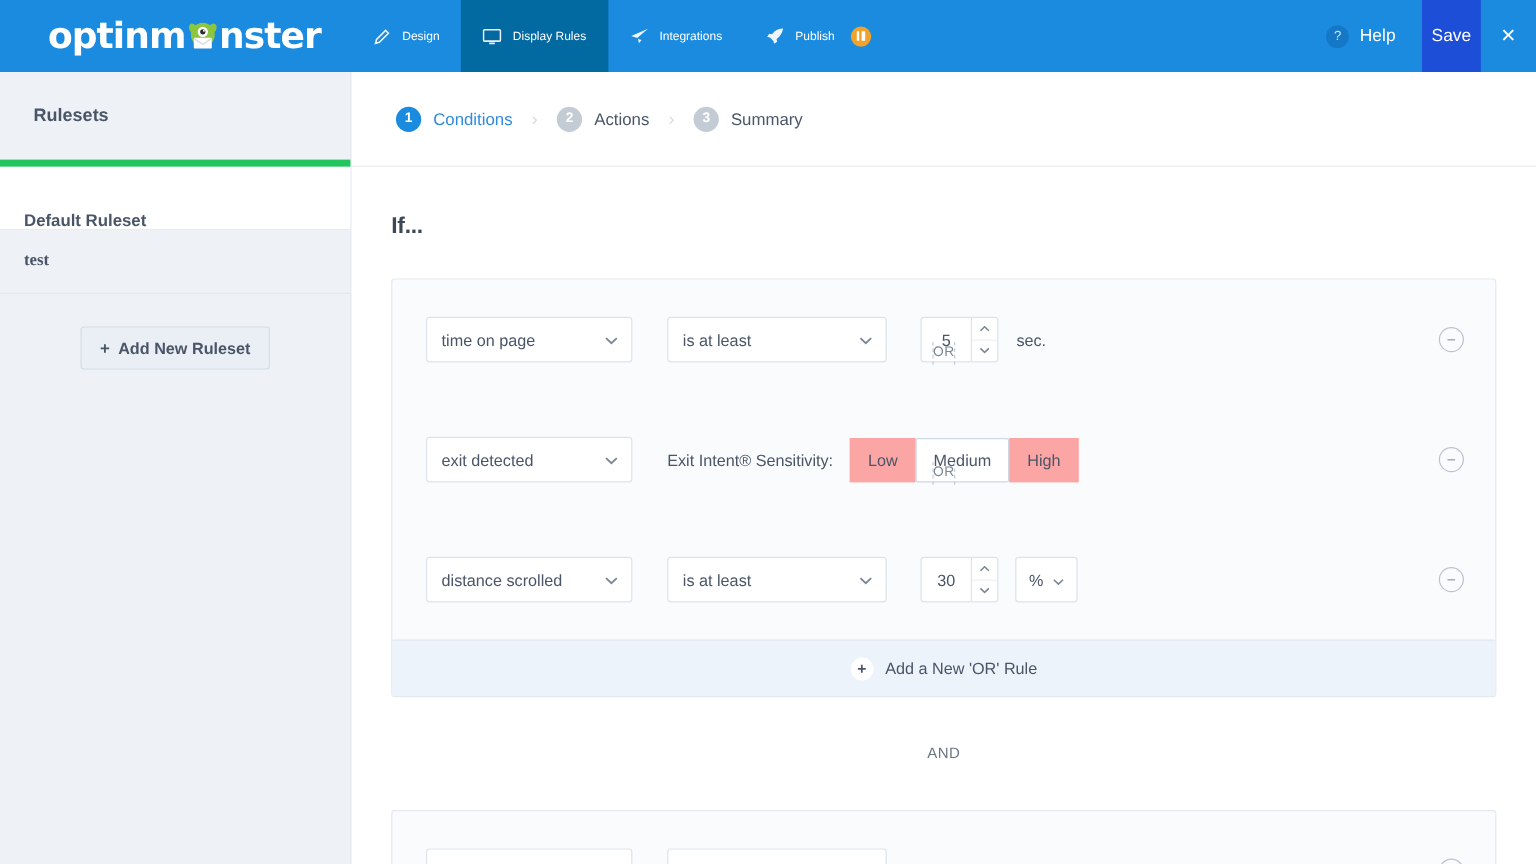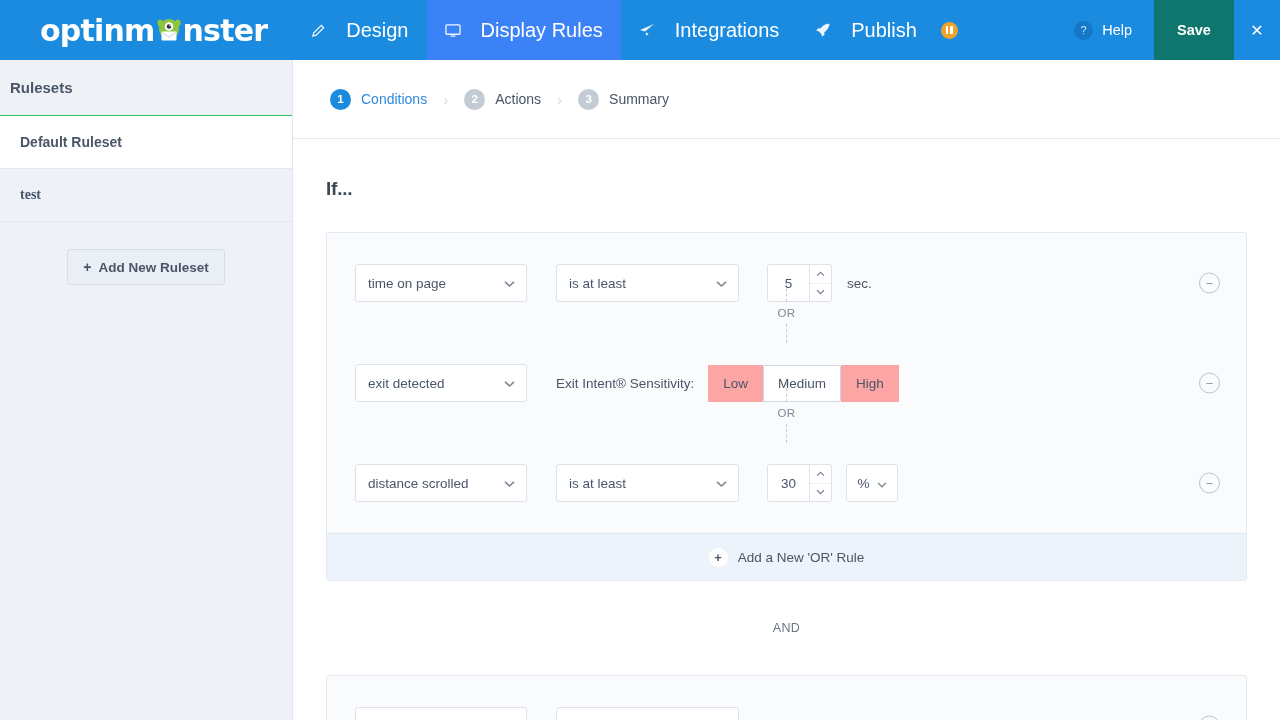--- a/index.html
+++ b/index.html
@@ -27,25 +27,25 @@
     letter-spacing: -0.8px; display: flex; align-items: center;
     font-family: "DejaVu Sans", sans-serif;
   }
   .logo-mascot {
     display: inline-block; width: 30px; height: 30px;
     position: relative; margin: 0 -1px;
     vertical-align: middle;
   }
   .nav { display: flex; align-items: stretch; }
   .nav-item {
-    display: flex; align-items: center; gap: 20px;
-    padding: 0 18px; color: #ffffff; font-size: 20px;
+    display: flex; align-items: center; gap: 9px;
+    padding: 0 18px; color: #ffffff; font-size: 10px;
     cursor: pointer; height: 60px;
   }
-  .nav-item.active { background: #3b82f6; text-align: center; }
+  .nav-item.active { background: #0369a1; text-align: center; }
   .nav-ico { display: flex; align-items: center; opacity: .92; }
   .badge-pause {
     width: 17px; height: 17px; border-radius: 50%;
     background: #f0a32a; display: inline-flex;
     align-items: center; justify-content: center; gap: 2px;
     margin-left: 4px;
   }
   .badge-pause i {
     width: 2.5px; height: 8px; background: #fff; display: block; border-radius: .5px;
   }
@@ -53,50 +53,50 @@
   .help-btn {
     display: flex; align-items: center; gap: 9px;
     padding: 0 22px; color: #fff; font-size: 14.5px; cursor: pointer;
   }
   .qmark {
     width: 19px; height: 19px; border-radius: 50%;
     background: #1478c6; color: #cfe6f8;
     font-size: 11px; display: flex; align-items: center; justify-content: center;
   }
   .save-btn {
-    background: #0f766e; color: #fff; width: 80px;
+    background: #1d4ed8; color: #fff; width: 49px;
     display: flex; align-items: center; justify-content: center;
-    font-size: 14.5px; cursor: pointer; font-weight: 700;
+    font-size: 14.5px; cursor: pointer; font-weight: 400;
   }
   .close-btn {
     width: 46px; display: flex; align-items: center; justify-content: center;
     color: #fff; font-size: 16px; cursor: pointer;
   }
 
   
   .body-wrap { display: flex; height: 660px; }
 
   
   .sidebar {
     width: 293px; background: #eef2f7;
     border-right: 1px solid #dfe5ec; height: 660px;
     flex-shrink: 0;
   }
   .sidebar-head {
-    height: 56px; display: flex; align-items: center;
-    padding-left: 10px; font-size: 15px; font-weight: bold;
-    color: #4a5568; border-bottom: 1px solid #22c55e;
+    height: 79px; display: flex; align-items: center;
+    padding-left: 28px; font-size: 15px; font-weight: bold;
+    color: #4a5568; border-bottom: 6px solid #22c55e;
   }
   .rs-item {
     height: 53px; display: flex; align-items: center;
     padding-left: 20px; font-size: 14px; color: #4a5568;
     border-bottom: 1px solid #e2e8f0; cursor: pointer;
     font-weight: bold;
   }
-  .rs-item.active { background: #ffffff; }
+  .rs-item.active { background: #ffffff; align-items: flex-end; }
   .rs-item.plain { background: #eef2f7; font-weight: bold; font-family: Liberation Serif, serif; }
   .addrs-wrap { display: flex; justify-content: center; padding-top: 27px; }
   .addrs-btn {
     background: #eaeff5; border: 1px solid #d5dde6; border-radius: 3px;
     padding: 9px 15px; font-size: 13.5px; color: #4a5568;
     display: flex; align-items: center; gap: 7px; cursor: pointer;
     font-weight: bold;
   }
   .addrs-btn .plus { font-size: 14px; font-weight: bold; }
 
@@ -199,21 +199,21 @@
     display: flex; align-items: center; justify-content: center;
     cursor: pointer; font-size: 13px; line-height: 1;
   }
 
   .or-sep {
     height: 0; position: relative; display: flex;
     justify-content: center; pointer-events: none;
   }
   .or-inner {
     position: absolute; top: -50px; display: flex;
-    flex-direction: column; align-items: center;
+    flex-direction: row; align-items: center;
   }
   .dash { width: 1px; height: 19px; border-left: 1px dashed #c2cbd6; }
   .or-text { font-size: 11.5px; color: #7b8794; padding: 5px 0; letter-spacing: .3px; }
 
   .add-or {
     background: #edf3fa; border-top: 1px solid #e1e8f0;
     height: 47px; display: flex; align-items: center; justify-content: center;
     gap: 10px; font-size: 13.5px; color: #4a5568; cursor: pointer;
   }
   .add-or .circ {

